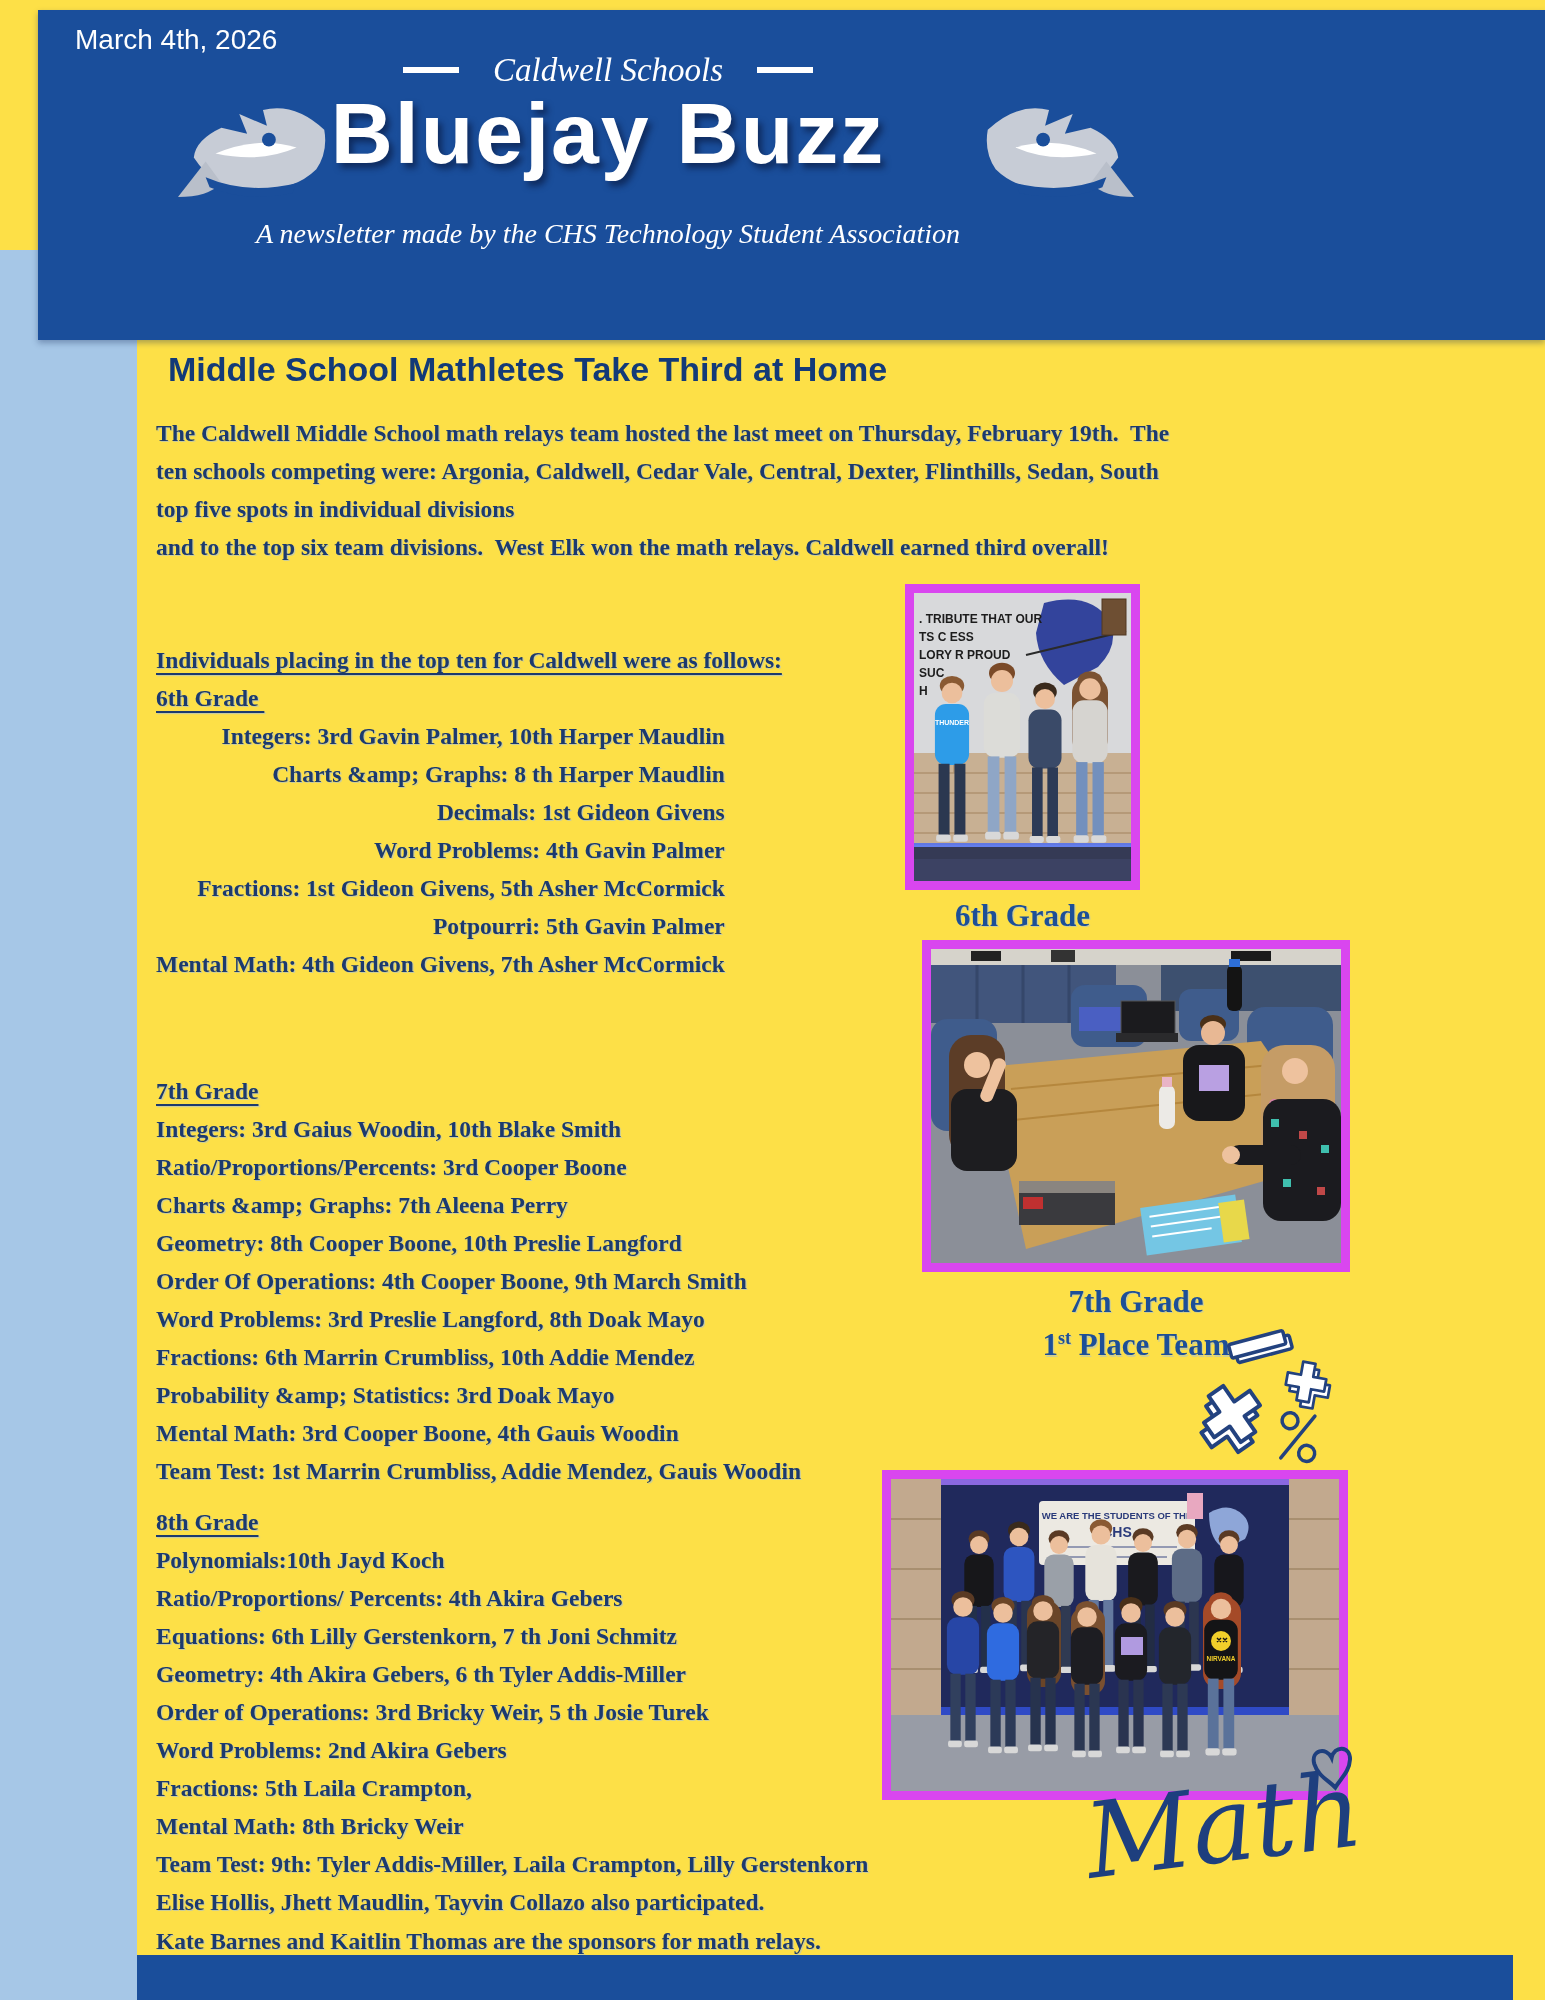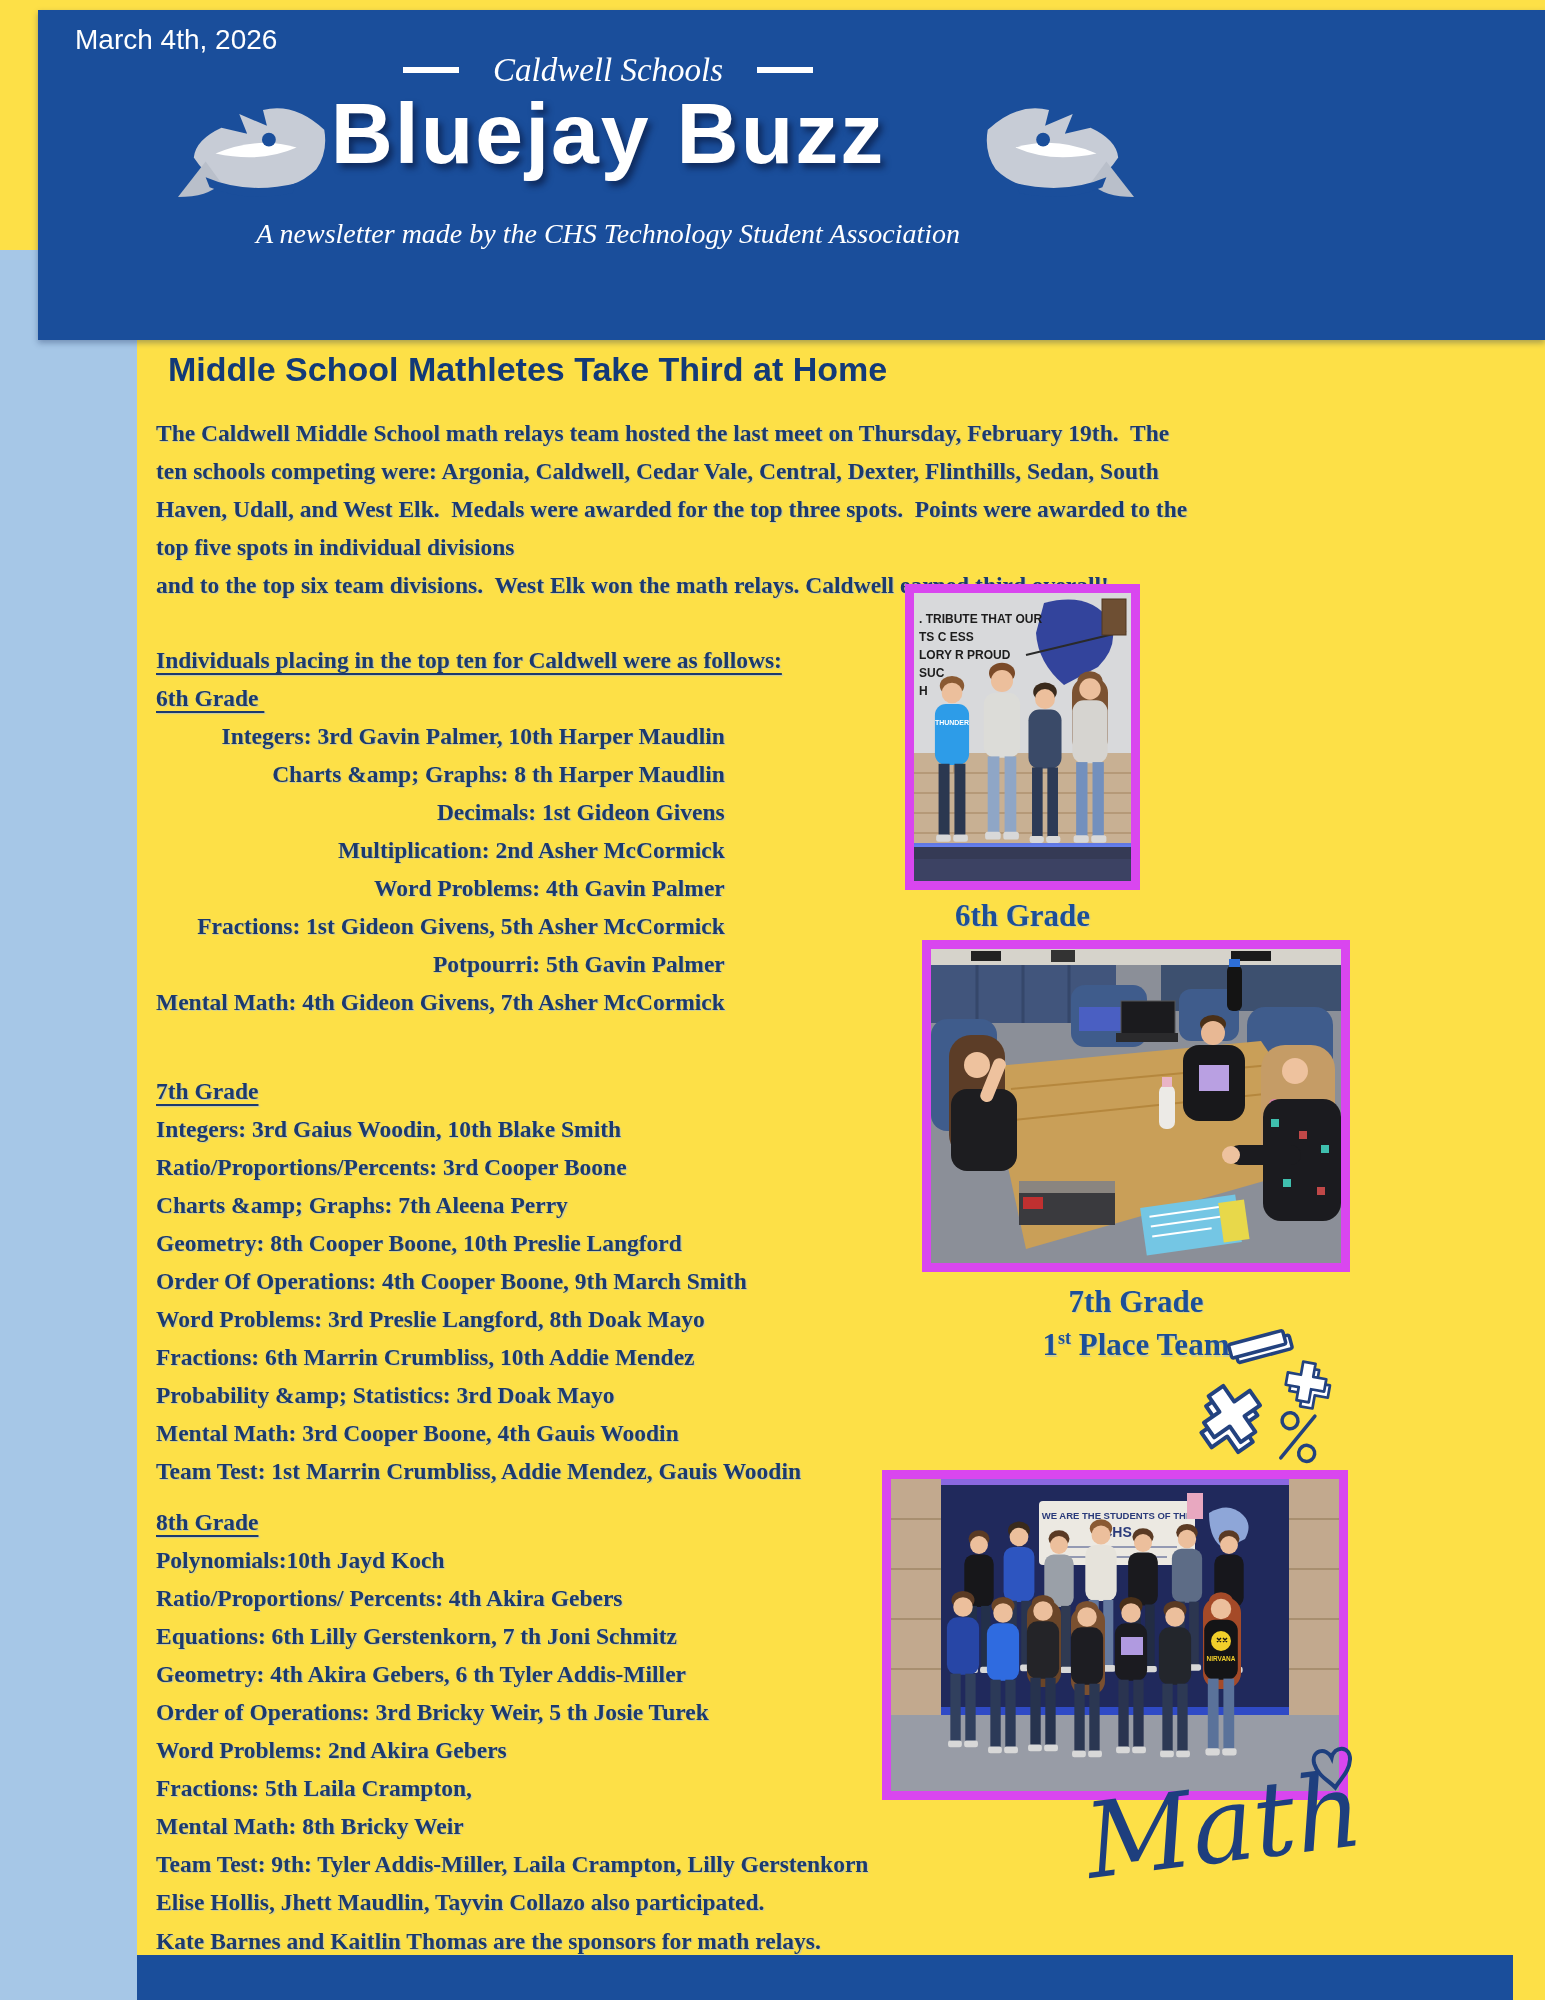--- a/index.html
+++ b/index.html
@@ -90,33 +90,31 @@
       <div class="big-title">Bluejay Buzz</div>
       <div class="subtitle">A newsletter made by the CHS Technology Student Association</div>
     </div>
   </div>
 
   <div class="abs headline">Middle School Mathletes Take Third at Home</div>
 
   <div class="abs" style="left:156px;top:414px;">
     <div class="line">The Caldwell Middle School math relays team hosted the last meet on Thursday, February 19th.  The</div>
     <div class="line">ten schools competing were: Argonia, Caldwell, Cedar Vale, Central, Dexter, Flinthills, Sedan, South</div>
-    <div class="line">Haven, Udall, and West Elk.  Medals were awarded for the top three spots.  Points were awarded to the</div>
     <div class="line">top five spots in individual divisions</div>
     <div class="line">and to the top six team divisions.  West Elk won the math relays. Caldwell earned third overall!</div>
   </div>
 
   <div class="abs line ul" style="left:156px;top:641px;">Individuals placing in the top ten for Caldwell were as follows:</div>
 
   <div class="abs line ul" style="left:156px;top:679px;">6th Grade </div>
   <div class="abs" style="left:156px;top:717px;text-align:right;">
     <div class="line">Integers: 3rd Gavin Palmer, 10th Harper Maudlin</div>
     <div class="line">Charts &amp;amp; Graphs: 8 th Harper Maudlin</div>
     <div class="line">Decimals: 1st Gideon Givens</div>
-    <div class="line">Multiplication: 2nd Asher McCormick</div>
     <div class="line">Word Problems: 4th Gavin Palmer</div>
     <div class="line">Fractions: 1st Gideon Givens, 5th Asher McCormick</div>
     <div class="line">Potpourri: 5th Gavin Palmer</div>
     <div class="line">Mental Math: 4th Gideon Givens, 7th Asher McCormick</div>
   </div>
 
   <div class="abs line ul" style="left:156px;top:1072px;">7th Grade</div>
   <div class="abs" style="left:156px;top:1110px;">
     <div class="line">Integers: 3rd Gaius Woodin, 10th Blake Smith</div>
     <div class="line">Ratio/Proportions/Percents: 3rd Cooper Boone</div>

